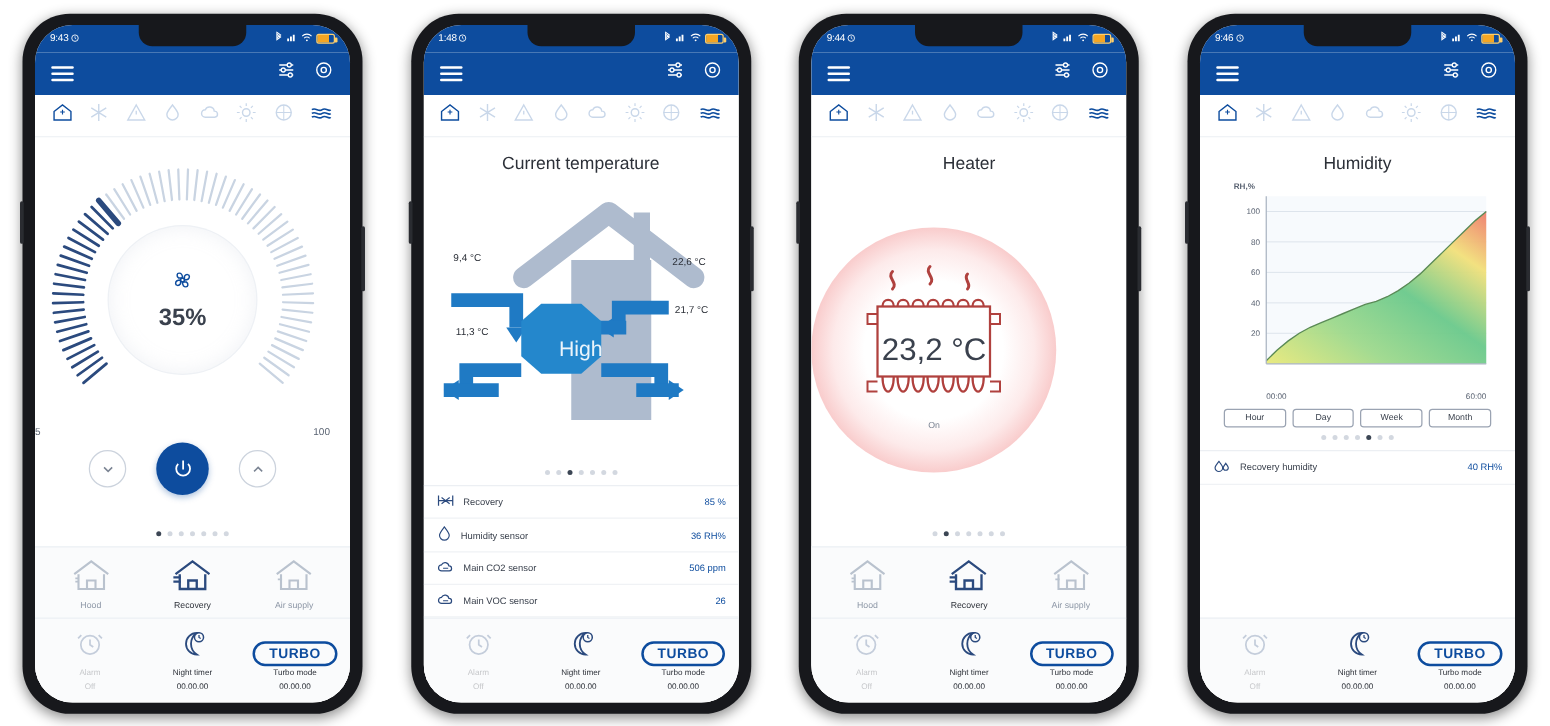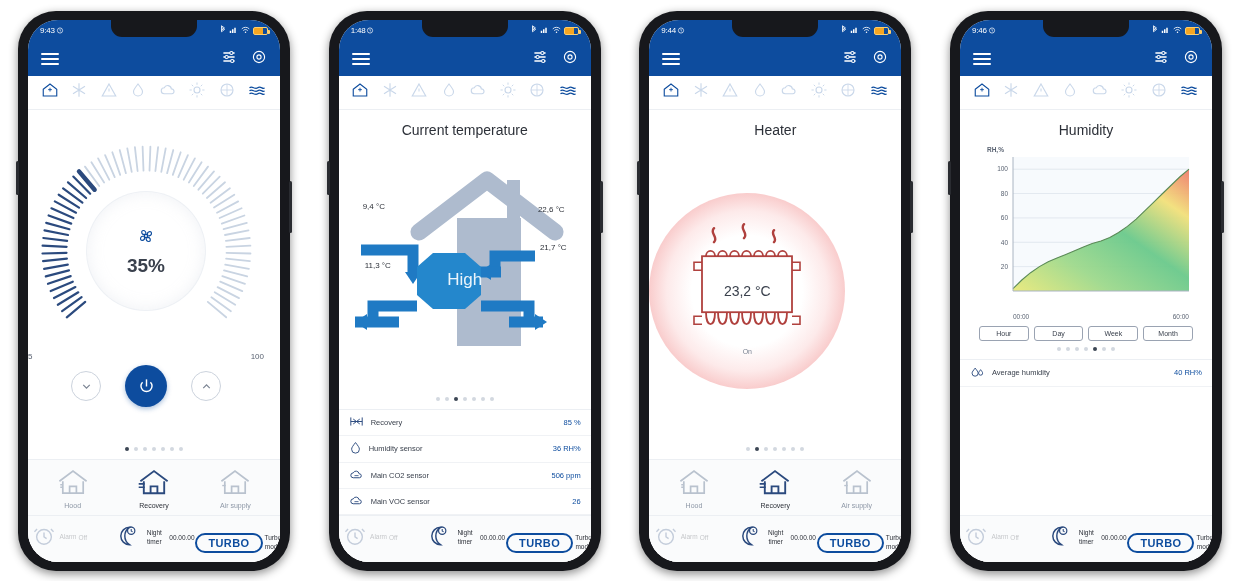--- a/index.html
+++ b/index.html
@@ -94,21 +94,21 @@
   }
   .mode { display:flex; flex-direction:column; align-items:center; gap:3px; width:33%; }
   .mode span { font-size:7px; color:#8d97a6; }
   .mode.active span { color:#2c3038; }
 
   .funcbar {
     background:#fafbfc; border-top:1px solid #eceff3;
     display:flex; justify-content:space-around; align-items:flex-end;
     padding:7px 3px 9px;
   }
-  .func { display:flex; flex-direction:row; align-items:center; gap:2px; width:33%; text-align:center; }
+  .func { display:flex; flex-direction:column; align-items:center; gap:2px; width:33%; text-align:center; }
   .func .fl { font-size:6.5px; color:#2c3038; line-height:1.25; }
   .func .fv { font-size:6.5px; color:#2c3038; }
   .func.dim { opacity:.26; }
   .turbo-pill {
     border:2px solid #0d4c9e; border-radius:11px; padding:2px 11px;
     font-size:11px; font-weight:bold; color:#0d4c9e; letter-spacing:.4px;
   }
 
   
   .sensorlist { background:#fff; border-top:1px solid #eceff3; }
@@ -138,21 +138,21 @@
     width:42px; height:42px; border-radius:50%; background:#0d4c9e;
     display:flex; align-items:center; justify-content:center; box-shadow:0 2px 5px rgba(13,76,158,.35);
   }
 
   
   .heat-circle {
     width:196px; height:196px; border-radius:50%;
     background:radial-gradient(circle at 50% 50%, #ffffff 0%, #ffffff 40%, #fdeaea 58%, #f6b6b6 80%, #ef8686 94%, rgba(239,134,134,.15) 100%);
     display:flex; align-items:center; justify-content:center; position:relative;
   }
-  .heat-temp { font-size:14px; color:#3a414d; }
+  .heat-temp { font-size:25px; color:#3a414d; }
   .heat-state { position:absolute; bottom:34px; left:0; right:0; text-align:center; font-size:7px; color:#7b8493; }
 
   
   .chartbox { width:214px; margin:0 auto; }
   .chart-unit { font-size:6.5px; color:#5a6372; font-weight:bold; padding-left:8px; }
   .tfbtns { display:flex; justify-content:space-between; gap:5px; width:214px; margin:6px auto 0; }
   .tfbtn {
     flex:1 1 0; border:1px solid #9aa3b2; border-radius:3px; background:#fff;
     font-size:7px; color:#3a414d; text-align:center; padding:3px 0;
   }
@@ -961,21 +961,21 @@
           </div>
 
         <div class="sensorlist" style="flex:1 1 auto;">
           <div class="sensorrow">
             <span>
               <svg width="15" height="14" viewBox="0 0 18 18">
                   <path d="M6 4c2.4 3.2 3.8 4.8 3.8 6.5A3.8 3.8 0 012 10.5C2 8.8 3.6 7.2 6 4z" fill="none" stroke="#2b4a7e" stroke-width="1.2"></path>
                   <path d="M13 6c1.6 2.2 2.6 3.3 2.6 4.5a2.6 2.6 0 11-5.2 0c0-1.2 1-2.3 2.6-4.5z" fill="none" stroke="#2b4a7e" stroke-width="1.2"></path>
                 </svg>
             </span>
-            <span class="sname">Average humidity</span>
+            <span class="sname">Recovery humidity</span>
             <span class="sval">40 RH%</span>
           </div>
         </div>
 
         <div class="funcbar">
           <div class="func dim">
             <span><svg width="26" height="26" viewBox="0 0 30 30">
                   <circle cx="15" cy="16" r="8.5" fill="none" stroke="#2b4a7e" stroke-width="1.6"></circle>
                   <path d="M7 7l-3 3M23 7l3 3M15 11v5l3 2" fill="none" stroke="#2b4a7e" stroke-width="1.6"></path>
                 </svg></span>

